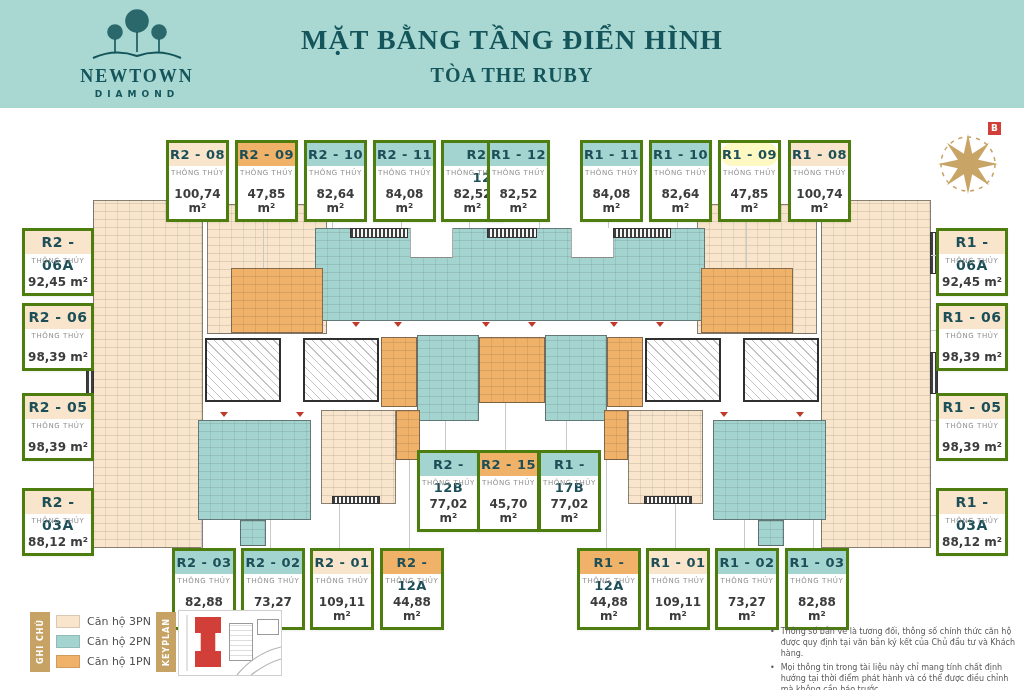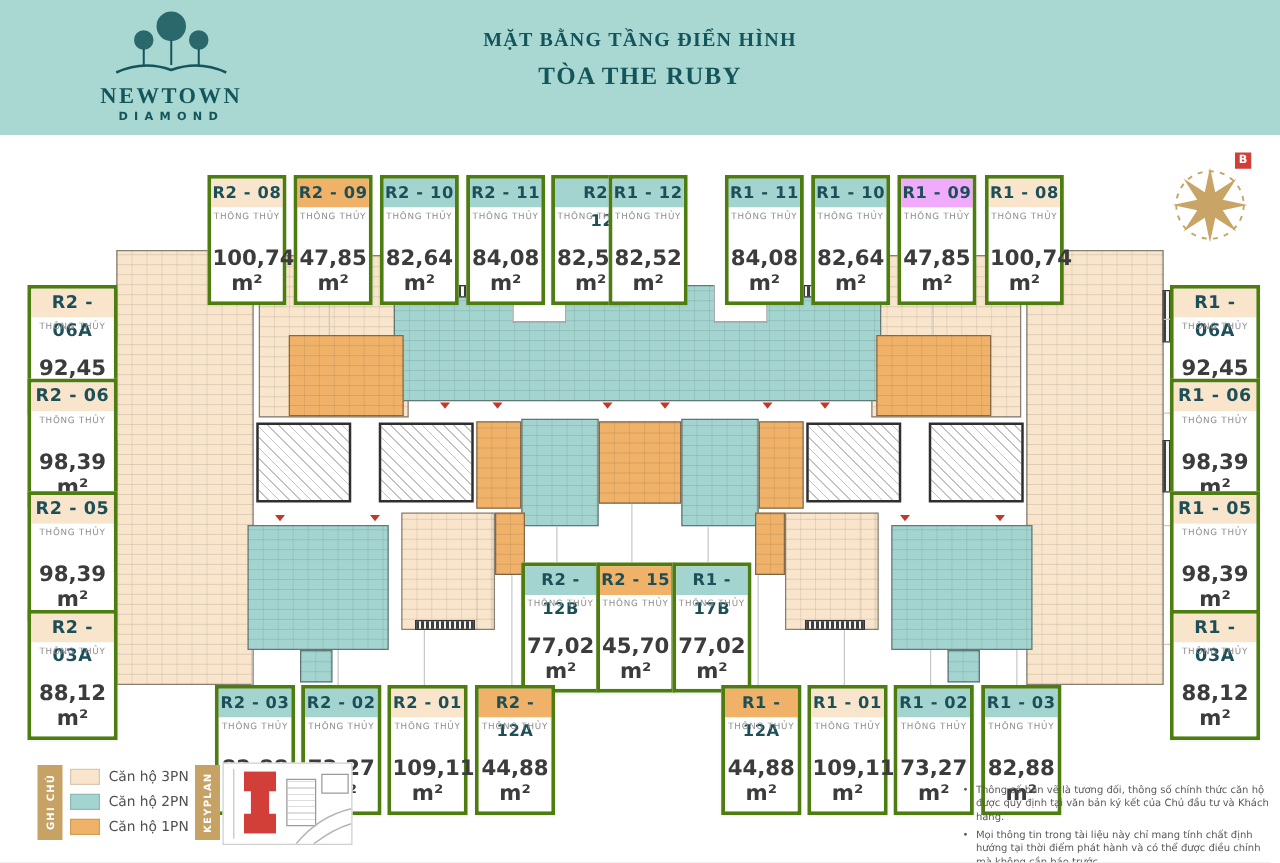--- a/index.html
+++ b/index.html
@@ -5,33 +5,33 @@
   html,body{margin:0;padding:0;background:#e8e8e8;}
   .canvas{position:relative;width:1024px;height:690px;background:#ffffff;overflow:hidden;
           font-family:"DejaVu Sans",sans-serif;}
   
   .header{position:absolute;left:0;top:0;width:1024px;height:108px;background:#a9d7d2;}
   .logo{position:absolute;left:52px;top:8px;width:170px;text-align:center;color:#14555b;}
   .logo-name{font-family:"Liberation Serif",serif;font-weight:bold;font-size:18px;letter-spacing:2px;margin-top:2px;}
   .logo-sub{font-size:9px;letter-spacing:5px;margin-top:2px;font-weight:bold;}
   .title{position:absolute;left:0;top:24px;width:100%;text-align:center;color:#14555b;
          font-family:"Liberation Serif",serif;font-weight:bold;}
-  .title-l1{font-size:16px;letter-spacing:1px;}
+  .title-l1{font-size:28px;letter-spacing:1px;}
   .title-l2{font-size:20px;letter-spacing:1px;margin-top:8px;}
   
   .compass{position:absolute;left:933px;top:126px;width:70px;height:72px;}
   .north-badge{position:absolute;left:988px;top:122px;width:13px;height:13px;background:#d23f39;
                color:#fff;font-size:9px;font-weight:bold;text-align:center;line-height:13px;}
   
   .u-label{position:absolute;text-align:center;background:#fff;border:3px solid #4d7c0f;
            box-shadow:0 1px 2px rgba(0,0,0,.07);}
   .u-id{font-weight:bold;font-size:13px;color:#1c4f57;line-height:23px;height:23px;letter-spacing:.5px;}
   .u-body{padding:2px 1px 4px 1px;background:#fff;}
   .u-al{font-size:7px;color:#8d8d8d;letter-spacing:.6px;margin-top:1px;}
-  .u-ar{font-size:17px;font-weight:bold;color:#3c3c3c;margin-top:20px;}
+  .u-ar{font-size:12px;font-weight:bold;color:#3c3c3c;margin-top:10px;}
   .side .u-id{font-size:14px;}
   
   .blk{position:absolute;box-sizing:border-box;border:1px solid rgba(45,45,45,.55);
        background-image:repeating-linear-gradient(0deg,transparent 0 7px,rgba(50,50,50,.13) 7px 8px),
                         repeating-linear-gradient(90deg,transparent 0 11px,rgba(50,50,50,.10) 11px 12px);}
   .t3{background-color:#f8e5cb;}
   .t2{background-color:#a3d4d0;}
   .t1{background-color:#f0b268;}
   .core{position:absolute;box-sizing:border-box;background:#fff;border:2px solid #2f2f2f;
         background-image:repeating-linear-gradient(45deg,transparent 0 5px,rgba(40,40,40,.28) 5px 6px);}
@@ -223,21 +223,21 @@
         </div>
       </div>
       <div class="u-label" style="left: 649px; top: 140px; width: 57px;">
         <div class="u-id" style="background: rgb(163, 212, 208);">R1 - 10</div>
         <div class="u-body">
           <div class="u-al">THÔNG THỦY</div>
           <div class="u-ar">82,64 m²</div>
         </div>
       </div>
       <div class="u-label" style="left: 718px; top: 140px; width: 57px;">
-        <div class="u-id" style="background: #f0abfc;">R1 - 09</div>
+        <div class="u-id" style="background: #fef9c3; border-radius: 11px;">R1 - 09</div>
         <div class="u-body">
           <div class="u-al">THÔNG THỦY</div>
           <div class="u-ar">47,85 m²</div>
         </div>
       </div>
       <div class="u-label" style="left: 788px; top: 140px; width: 57px;">
         <div class="u-id" style="background: rgb(248, 229, 203); text-align: center;">R1 - 08</div>
         <div class="u-body">
           <div class="u-al">THÔNG THỦY</div>
           <div class="u-ar">100,74 m²</div>

